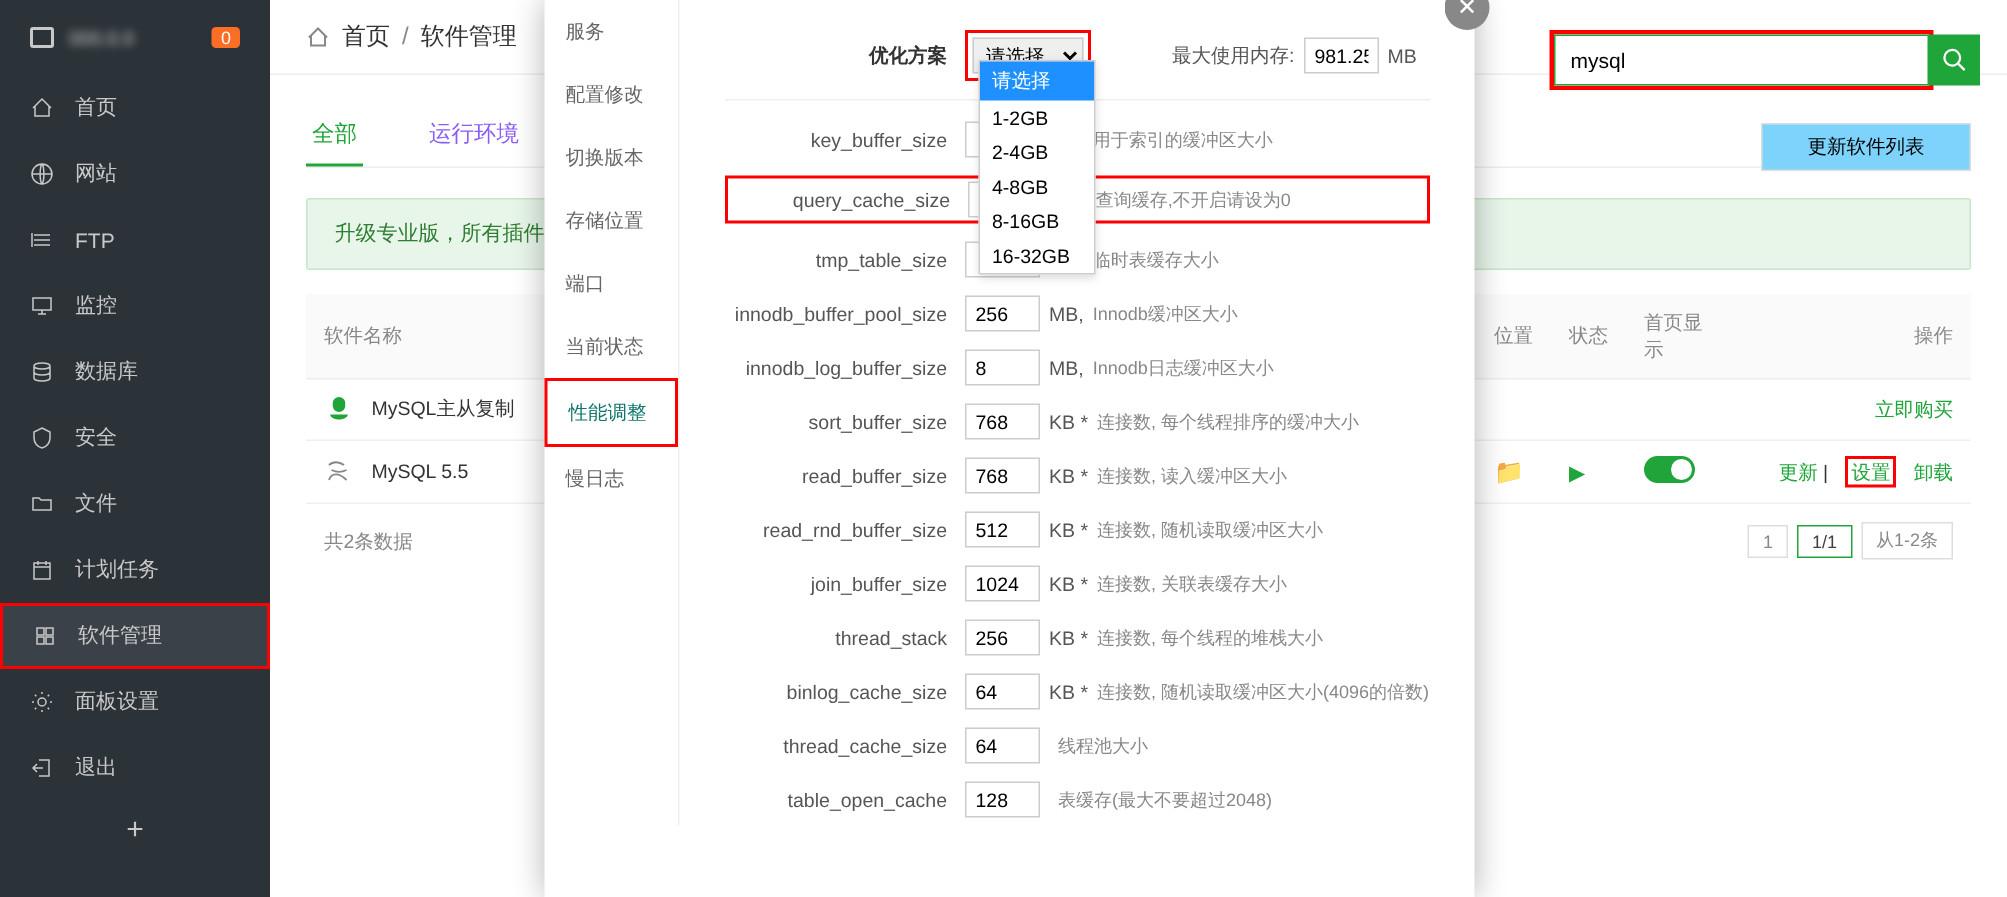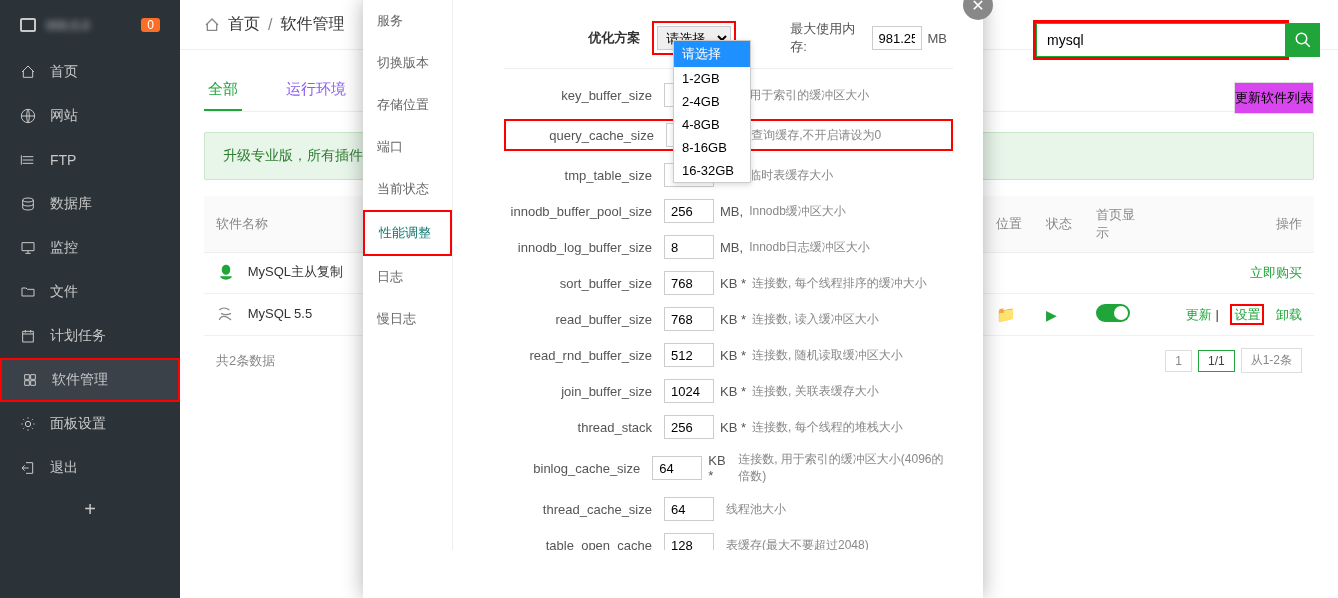--- a/index.html
+++ b/index.html
@@ -28,21 +28,21 @@
     .search-btn { width: 34px; height: 34px; background: #20a53a; border: none; cursor: pointer; display: flex; align-items: center; justify-content: center; }
     .search-btn svg { width: 18px; height: 18px; stroke: #fff; fill: none; stroke-width: 2; }
     
     .content { padding: 20px 24px; }
     .tabs { display: flex; gap: 40px; border-bottom: 1px solid #eee; margin-bottom: 20px; }
     .tab { padding: 10px 4px; font-size: 15px; cursor: pointer; color: #8b5cf6; }
     .tab.active { color: #20a53a; border-bottom: 2px solid #20a53a; }
     
     .upgrade-banner { background: #e8f5e9; border: 1px solid #c8e6c9; padding: 14px 18px; margin-bottom: 16px; color: #2e7d32; font-size: 14px; border-radius: 2px; }
     
-    .update-btn { position: absolute; right: 24px; top: 82px; background: #d946ef; border: 1px solid #ddd; padding: 6px 0; font-size: 13px; cursor: pointer; z-index: 5; }
+    .update-btn { position: absolute; right: 24px; top: 82px; background: #7dd3fc; border: 1px solid #ddd; padding: 6px 30px; font-size: 13px; cursor: pointer; z-index: 5; }
     
     .table { width: 100%; border-collapse: collapse; }
     .table th { text-align: left; padding: 10px 12px; font-weight: normal; color: #888; font-size: 13px; border-bottom: 1px solid #eee; background: #fafafa; }
     .table td { padding: 10px 12px; font-size: 13px; color: #333; border-bottom: 1px solid #f0f0f0; }
     .table .action-link { color: #20a53a; cursor: pointer; margin-left: 8px; }
     .table-footer { padding: 12px; display: flex; justify-content: space-between; align-items: center; color: #888; font-size: 13px; }
     .pagination { display: flex; gap: 6px; align-items: center; }
     .page-box { border: 1px solid #ddd; padding: 3px 9px; font-size: 12px; }
     .page-box.active { color: #404040; border-color: #20a53a; }
     
@@ -52,21 +52,21 @@
     .folder-icon { color: #e8a33d; font-size: 16px; }
     .play-icon { color: #20a53a; font-size: 14px; }
     .toggle { width: 34px; height: 18px; background: #20a53a; border-radius: 9px; position: relative; display: inline-block; }
     .toggle:after { content: ''; position: absolute; right: 2px; top: 2px; width: 14px; height: 14px; background: #fff; border-radius: 50%; }
     .red-box-action { border: 2px solid #ff0000; padding: 1px 2px; }
     
     .modal-overlay { position: absolute; inset: 0; background: rgba(0,0,0,0); z-index: 20; }
     .modal { position: absolute; left: 363px; top: 0; width: 620px; height: 598px; background: #fff; box-shadow: 0 0 20px rgba(0,0,0,0.3); z-index: 25; }
     .modal-header { height: 48px; display: flex; align-items: center; padding: 0 20px; font-size: 15px; color: #333; border-bottom: 1px solid #eee; }
     .modal-close { position: absolute; right: -10px; top: -10px; width: 30px; height: 30px; border-radius: 50%; background: #888; color: #fff; display: flex; align-items: center; justify-content: center; cursor: pointer; font-size: 16px; z-index: 30; }
-    .modal-body { display: flex; height: calc(100% - 48px); gap: 21px; }
+    .modal-body { display: flex; height: calc(100% - 48px); }
     .modal-sidebar { width: 90px; border-right: 1px solid #eee; }
     .modal-sidebar-item { padding: 12px 14px; font-size: 13px; color: #666; cursor: pointer; }
     .modal-sidebar-item.active { color: #0f766e; }
     .modal-sidebar-item.red-box { border: 2px solid #ff0000; }
     .modal-content { flex: 1; padding: 20px 30px; overflow-y: auto; position: relative; }
     
     .form-row { display: flex; align-items: center; margin-bottom: 12px; font-size: 13px; color: #555; }
     .form-row .label { width: 160px; text-align: right; padding-right: 12px; }
     .form-row input[type="text"] { width: 50px; height: 24px; border: 1px solid #ccc; padding: 0 6px; font-size: 13px; }
     .form-row select { width: 74px; height: 24px; border: 1px solid #ccc; font-size: 13px; padding: 0 4px; }
@@ -109,32 +109,40 @@
         <span class="icon">
           <svg viewBox="0 0 24 24">
             <path d="M4 7h16M4 12h16M4 17h16M2 5v14"></path>
           </svg>
         </span>
         <span>FTP</span>
       </div>
       <div class="sidebar-item">
         <span class="icon">
           <svg viewBox="0 0 24 24">
+            <path d="M3 4h18v12H3zM8 20h8M12 16v4"></path>
+          </svg>
+        </span>
+        <span>监控</span>
+      </div>
+      <div class="sidebar-item">
+        <span class="icon">
+          <svg viewBox="0 0 24 24">
             <path d="M4 6c0-1.7 3.6-3 8-3s8 1.3 8 3v12c0 1.7-3.6 3-8 3s-8-1.3-8-3V6zM4 6c0 1.7 3.6 3 8 3s8-1.3 8-3M4 12c0 1.7 3.6 3 8 3s8-1.3 8-3"></path>
           </svg>
         </span>
         <span>数据库</span>
       </div>
       <div class="sidebar-item">
         <span class="icon">
           <svg viewBox="0 0 24 24">
-            <path d="M3 4h18v12H3zM8 20h8M12 16v4"></path>
-          </svg>
-        </span>
-        <span>监控</span>
+            <path d="M12 2l8 4v6c0 5-3.5 9-8 10-4.5-1-8-5-8-10V6l8-4z"></path>
+          </svg>
+        </span>
+        <span>安全</span>
       </div>
       <div class="sidebar-item">
         <span class="icon">
           <svg viewBox="0 0 24 24">
             <path d="M3 6h6l2 2h10v10H3z"></path>
           </svg>
         </span>
         <span>文件</span>
       </div>
       <div class="sidebar-item">
@@ -259,26 +267,26 @@
       </svg>
   </button>
 </div>
 
 <div class="modal-overlay"></div>
 <div class="modal">
   <div class="modal-close">✕</div>
   <div class="modal-body">
     <div class="modal-sidebar" id="modal-sidebar">
         <div class="modal-sidebar-item">服务</div>
+        <div class="modal-sidebar-item">配置修改</div>
         <div class="modal-sidebar-item">切换版本</div>
         <div class="modal-sidebar-item">存储位置</div>
         <div class="modal-sidebar-item">端口</div>
         <div class="modal-sidebar-item">当前状态</div>
         <div class="modal-sidebar-item active red-box">性能调整</div>
-        <div class="modal-sidebar-item">日志</div>
         <div class="modal-sidebar-item">慢日志</div>
       </div>
     <div class="modal-content">
       <div class="form-row">
         <span class="label" style="font-weight:bold;color:#333">优化方案</span>
         <span class="red-box-select">
           <select><option>请选择</option></select>
         </span>
         <span style="margin-left:50px">最大使用内存:</span>
         <input type="text" style="margin-left: 6px;" value="981.25">
@@ -343,21 +351,21 @@
           <div class="form-row">
     <span class="label">thread_stack</span>
     <input type="text" value="256" style="">
     <span class="unit">KB *</span>
     <span class="desc">连接数, 每个线程的堆栈大小</span>
           </div>
           <div class="form-row">
     <span class="label">binlog_cache_size</span>
     <input type="text" value="64" style="">
     <span class="unit">KB *</span>
-    <span class="desc">连接数, 用于索引的缓冲区大小(4096的倍数)</span>
+    <span class="desc">连接数, 随机读取缓冲区大小(4096的倍数)</span>
           </div>
           <div class="form-row">
     <span class="label">thread_cache_size</span>
     <input type="text" value="64" style="">
     <span class="unit"></span>
     <span class="desc">线程池大小</span>
           </div>
           <div class="form-row">
     <span class="label">table_open_cache</span>
     <input type="text" value="128" style="">

